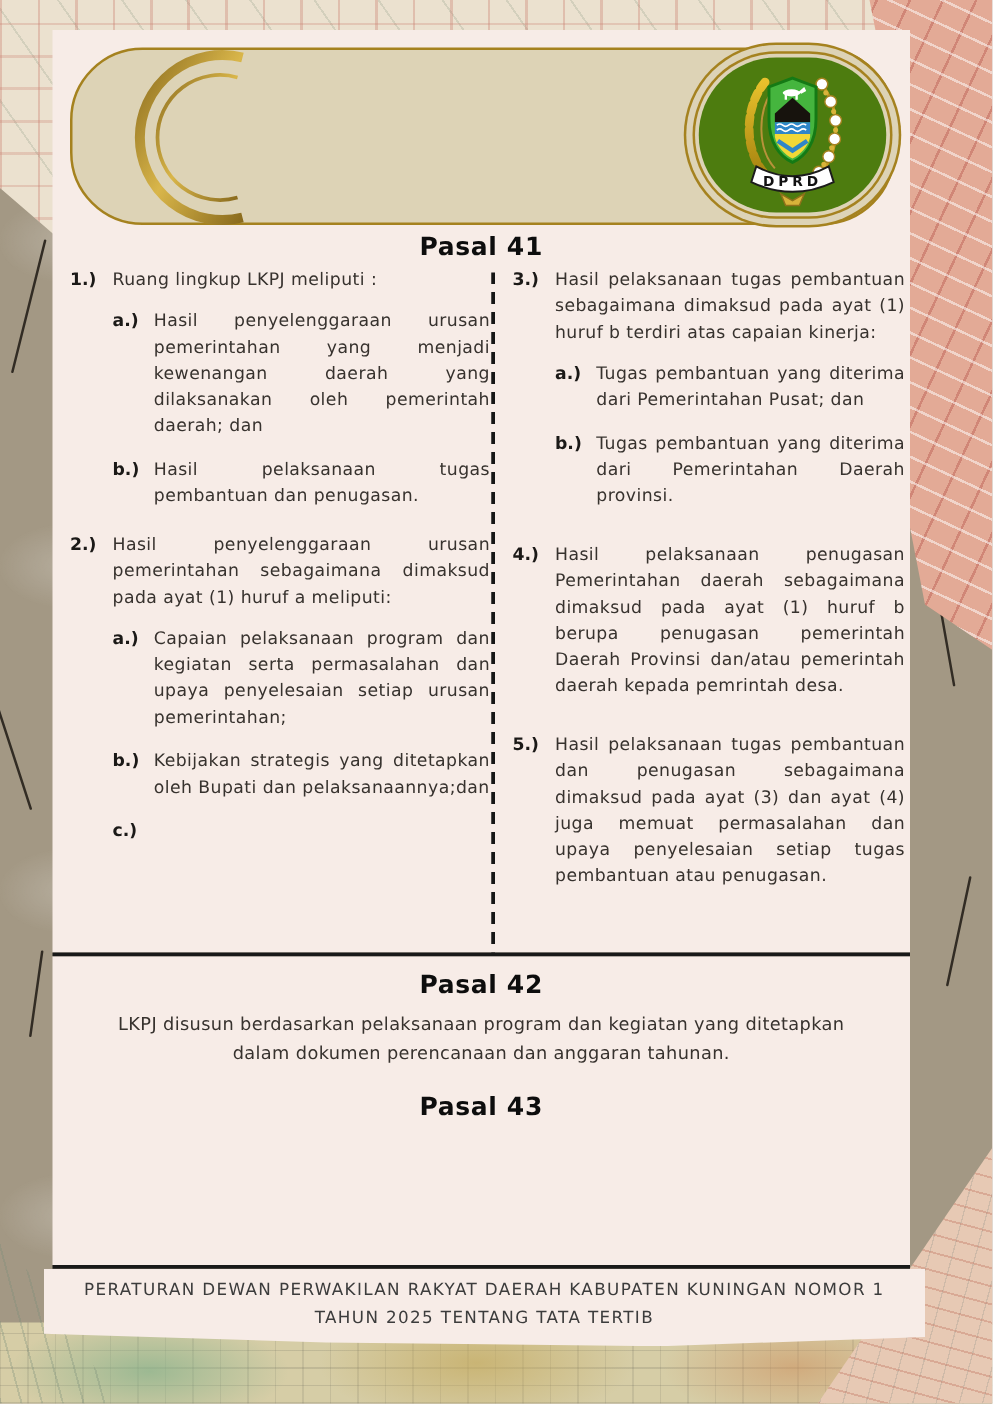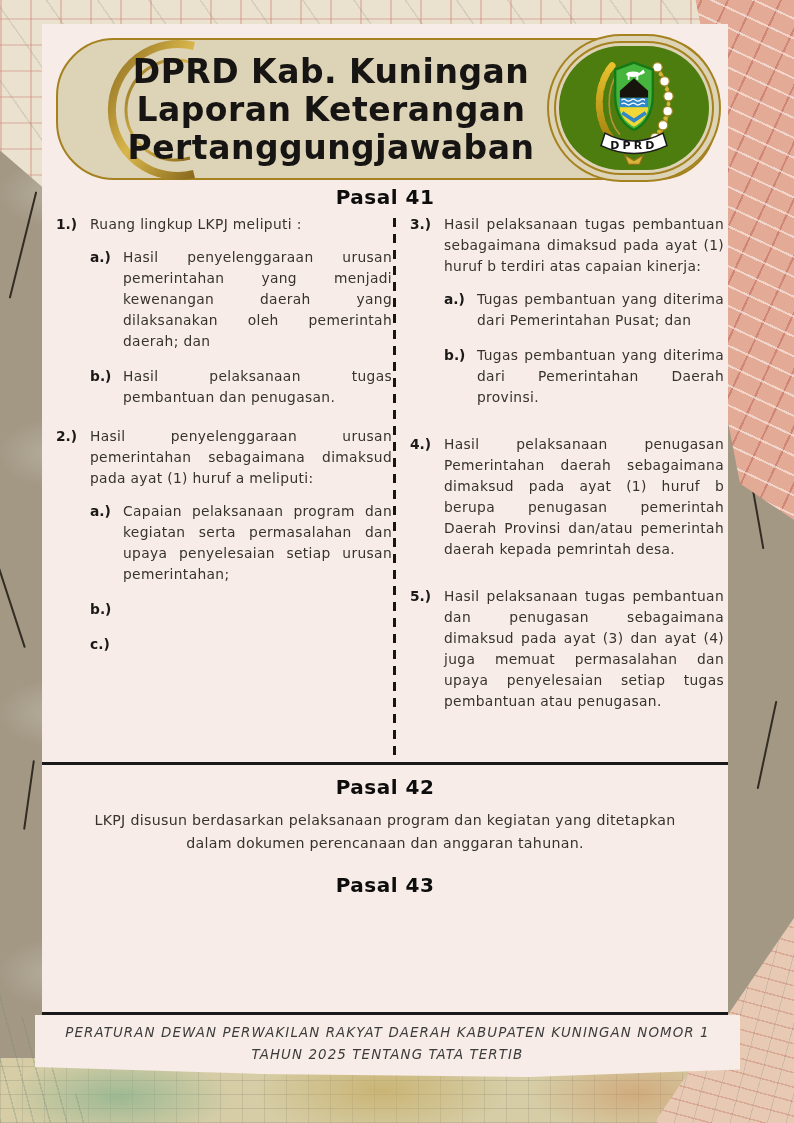--- a/index.html
+++ b/index.html
@@ -47,21 +47,21 @@
       repeating-linear-gradient(105deg, rgba(150,150,140,.3) 0 1px, transparent 1px 18px);
     clip-path:polygon(100% 0,100% 100%,0 100%);}
 
   
   .panel{position:absolute;background:#f7ece7;}
   .panel-a{left:42px;top:24px;width:686px;height:738px;}
   .hr-line{position:absolute;left:42px;width:686px;height:3px;background:#191919;z-index:6;}
   .hr-1{top:762px;} .hr-2{top:1012px;}
   .panel-b{left:42px;top:765px;width:686px;height:247px;}
   .footer-band{left:35px;top:1015px;width:705px;height:62px;z-index:5;
-    clip-path:polygon(0 0,100% 0,100% 88%,70% 100%,32% 95%,0 84%);font-style:italic;}
+    clip-path:polygon(0 0,100% 0,100% 88%,70% 100%,32% 95%,0 84%);}
   .panel,.footer-band{z-index:5;}
 
   
   .banner{position:absolute;left:14px;top:14px;width:656px;height:138px;border-radius:58px;
     background:#ddd3b6;border:2px solid #a5821f;}
   .banner-arcs{position:absolute;left:-14px;top:-12px;pointer-events:none;}
   .logo-box{position:absolute;right:5px;top:6px;width:150px;height:124px;border-radius:62px;
     background:#4d7c0f;
     box-shadow:0 0 0 3px #ddd3b6,0 0 0 5px #a5821f,0 0 0 10px #ddd3b6,0 0 0 12px #a5821f;
     display:flex;align-items:center;justify-content:center;}
@@ -123,25 +123,20 @@
           <linearGradient id="gold2" x1="0" y1="0" x2="1" y2="1">
             <stop offset="0" stop-color="#8a6b1e"></stop>
               <stop offset=".5" stop-color="#d9b64a"></stop>
               <stop offset="1" stop-color="#8a6b1e"></stop>
           </linearGradient>
         </defs>
         <path d="M150 18 A66 66 0 1 0 150 146" stroke="url(#gold2)" stroke-width="8" fill="none"></path>
         <path d="M146 34 A50 50 0 1 0 146 130" stroke="url(#gold2)" stroke-width="3" fill="none"></path>
       </svg>
 
-      <div class="title-block">
-        <div>DPRD Kab. Kuningan</div>
-        <div>Laporan Keterangan</div>
-        <div>Pertanggungjawaban</div>
-      </div>
 
       <div class="logo-box">
         <svg width="128" height="116" viewBox="0 0 140 148">
           <defs>
             <linearGradient id="goldL" x1="0" y1="0" x2="0" y2="1">
               <stop offset="0" stop-color="#e8c12c"></stop>
                 <stop offset="1" stop-color="#a5820f"></stop>
             </linearGradient>
           </defs>
 
@@ -209,20 +204,21 @@
     <span class="it-num">2.)</span>
     <span class="it-txt">Hasil penyelenggaraan urusan pemerintahan sebagaimana dimaksud pada ayat (1) huruf a meliputi:</span>
     <div class="subs">
   <div class="sub">
     <span class="sub-num">a.)</span>
     <span class="sub-txt">Capaian pelaksanaan program dan kegiatan serta permasalahan dan upaya penyelesaian setiap urusan pemerintahan;</span>
   </div>
 
   <div class="sub">
     <span class="sub-num">b.)</span>
+    <span class="sub-txt">Kebijakan strategis yang ditetapkan oleh Bupati dan pelaksanaannya;dan</span>
   </div>
 
   <div class="sub">
     <span class="sub-num">c.)</span>
   </div>
 </div>
   </div>
 </div>
     <div class="divider"></div>
     <div class="col col-right">

